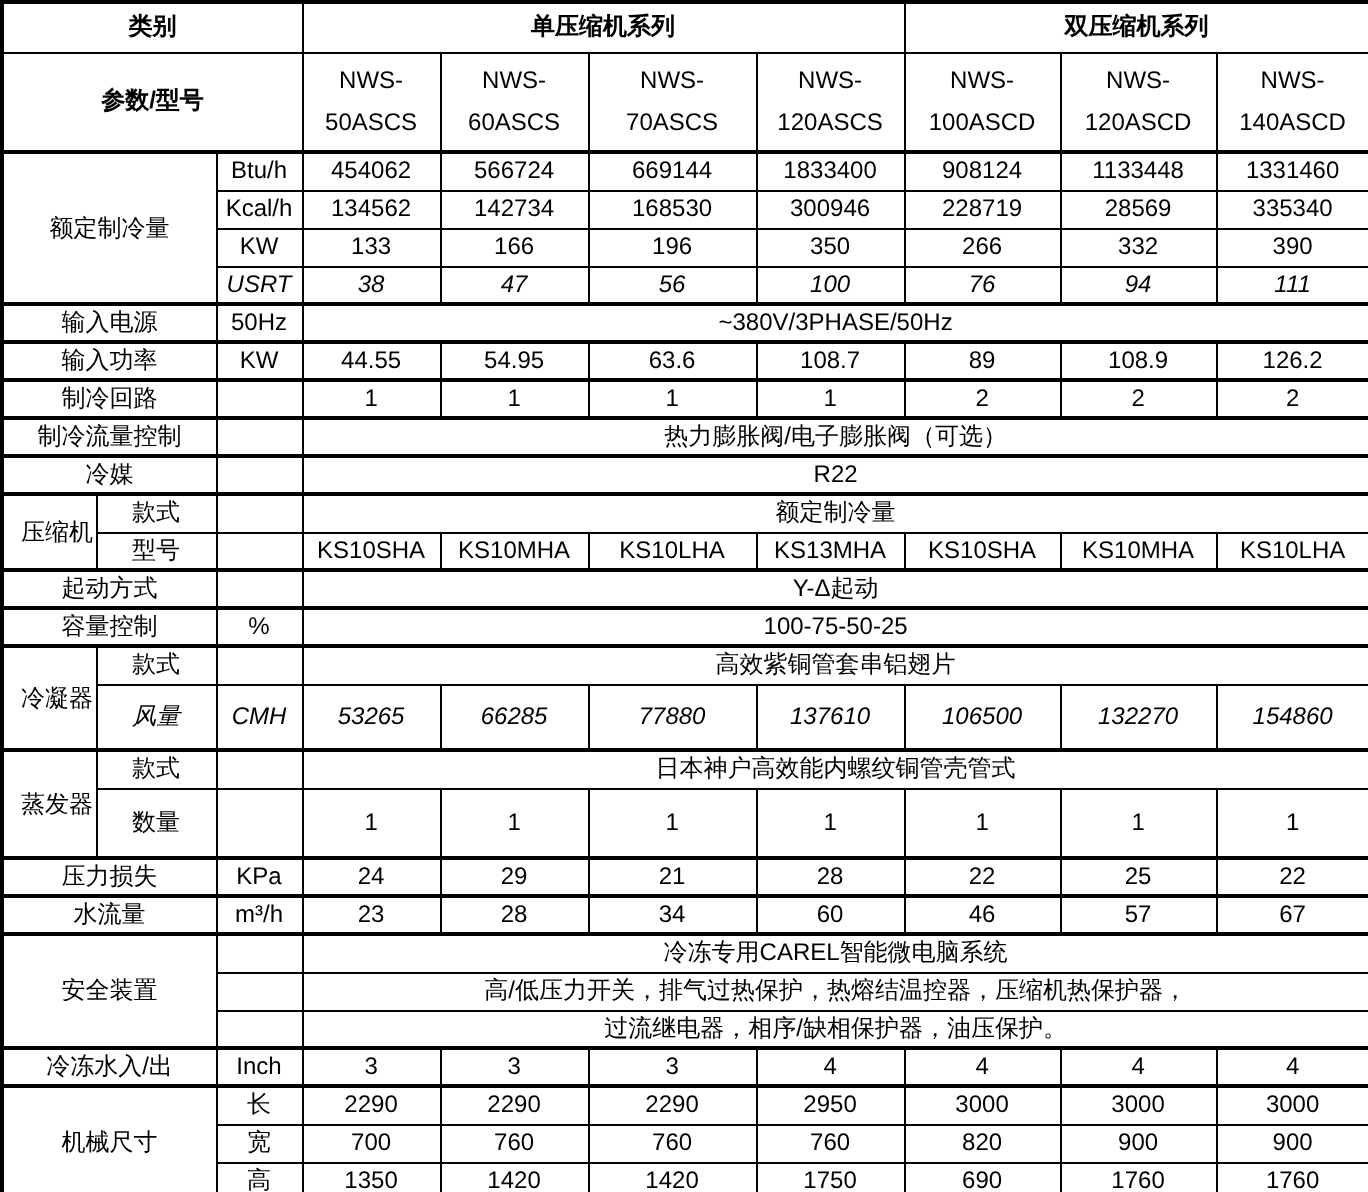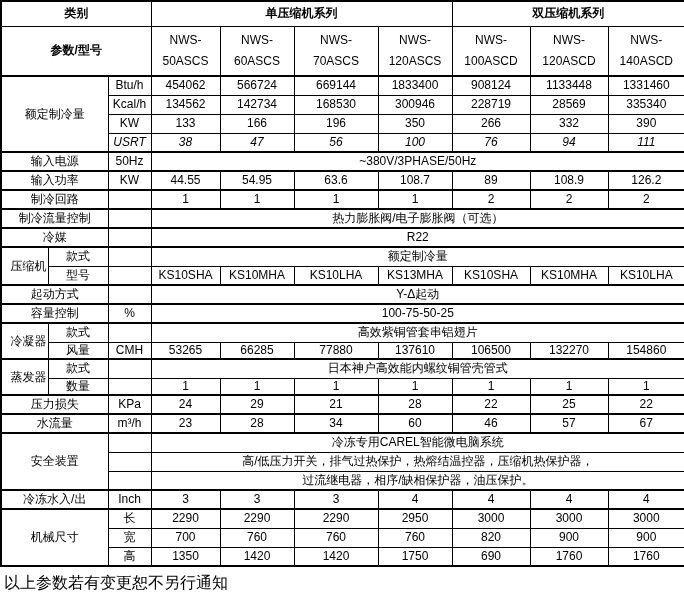--- a/index.html
+++ b/index.html
@@ -193,38 +193,38 @@
         <td colspan="2">容量控制</td>
         <td>%</td>
         <td colspan="7">100-75-50-25</td>
       </tr>
       <tr class="sec" style="height: 19px; margin-top: 16px;">
         <td rowspan="2" class="wrap">冷凝器</td>
         <td>款式</td>
         <td></td>
         <td colspan="7">高效紫铜管套串铝翅片</td>
       </tr>
-      <tr style="height: 17px;">
+      <tr style="height: 33px; font-style: italic;">
         <td>风量</td>
         <td>CMH</td>
         <td>53265</td>
         <td>66285</td>
         <td>77880</td>
         <td>137610</td>
         <td>106500</td>
         <td>132270</td>
         <td>154860</td>
       </tr>
       <tr class="sec" style="height: 19px;">
         <td rowspan="2" class="wrap">蒸发器</td>
         <td>款式</td>
         <td></td>
         <td colspan="7">日本神户高效能内螺纹铜管壳管式</td>
       </tr>
-      <tr style="height: 17px; margin-top: 41px;">
+      <tr style="height: 35px; margin-top: 41px;">
         <td>数量</td>
         <td></td>
         <td>1</td>
         <td>1</td>
         <td>1</td>
         <td>1</td>
         <td>1</td>
         <td>1</td>
         <td>1</td>
       </tr>

